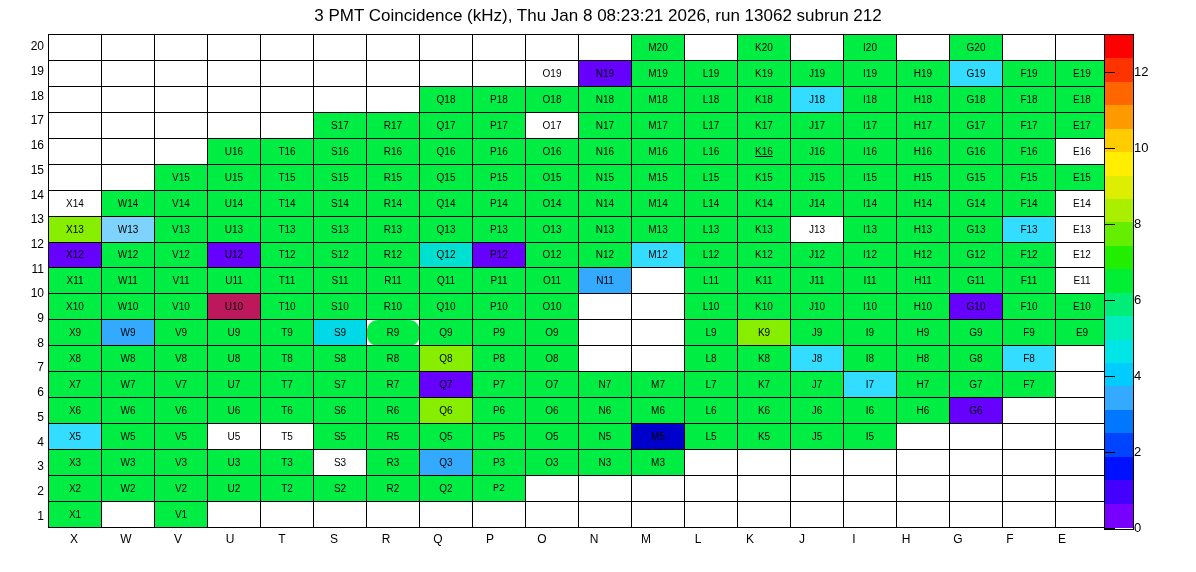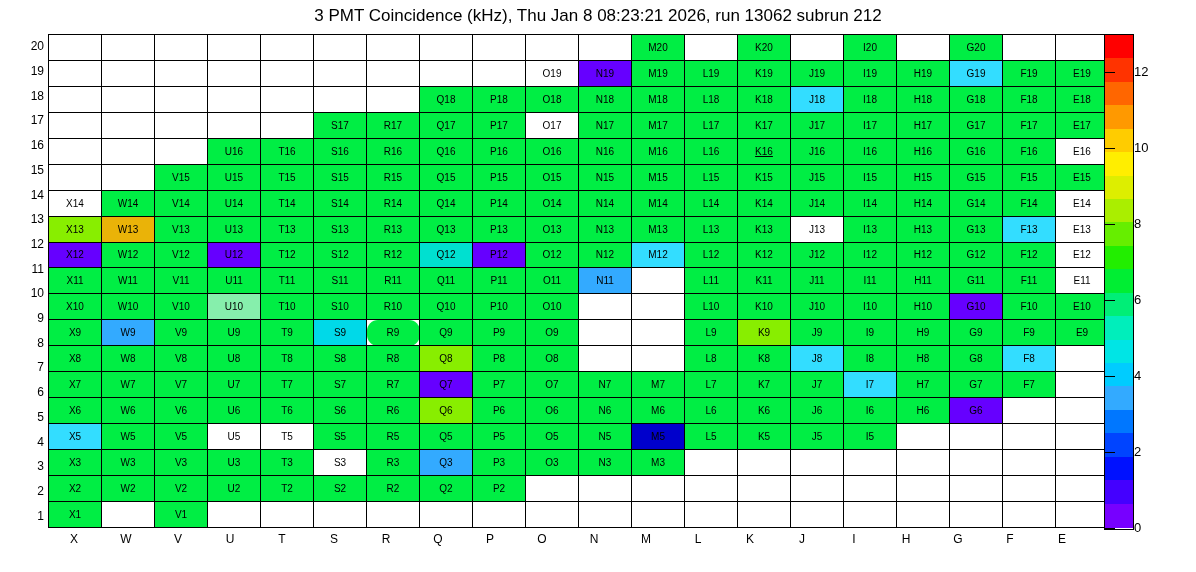--- a/index.html
+++ b/index.html
@@ -205,21 +205,21 @@
             <td style="background: rgb(0, 238, 68);">K14</td>
             <td style="background: rgb(0, 238, 68);">J14</td>
             <td style="background: rgb(0, 238, 68);">I14</td>
             <td style="background: rgb(0, 238, 68);">H14</td>
             <td style="background: rgb(0, 238, 68);">G14</td>
             <td style="background: rgb(0, 238, 68);">F14</td>
             <td style="background: rgb(255, 255, 255);">E14</td>
           </tr>
           <tr>
             <td style="background: rgb(136, 238, 0);">X13</td>
-            <td style="background: #eab308;">W13</td>
+            <td style="background: #7dd3fc;">W13</td>
             <td style="background: rgb(0, 238, 68);">V13</td>
             <td style="background: rgb(0, 238, 68);">U13</td>
             <td style="background: rgb(0, 238, 68);">T13</td>
             <td style="background: rgb(0, 238, 68);">S13</td>
             <td style="background: rgb(0, 238, 68);">R13</td>
             <td style="background: rgb(0, 238, 68);">Q13</td>
             <td style="background: rgb(0, 238, 68);">P13</td>
             <td style="background: rgb(0, 238, 68);">O13</td>
             <td style="background: rgb(0, 238, 68);">N13</td>
             <td style="background: rgb(0, 238, 68);">M13</td>
@@ -273,21 +273,21 @@
             <td style="background: rgb(0, 238, 68);">I11</td>
             <td style="background: rgb(0, 238, 68);">H11</td>
             <td style="background: rgb(0, 238, 68);">G11</td>
             <td style="background: rgb(0, 238, 68);">F11</td>
             <td style="background: rgb(255, 255, 255);">E11</td>
           </tr>
           <tr>
             <td style="background: rgb(0, 238, 68);">X10</td>
             <td style="background: rgb(0, 238, 68);">W10</td>
             <td style="background: rgb(0, 238, 68);">V10</td>
-            <td style="background: #86efac; margin-top: 15px;">U10</td>
+            <td style="background: #be185d; margin-top: 15px;">U10</td>
             <td style="background: rgb(0, 238, 68);">T10</td>
             <td style="background: rgb(0, 238, 68);">S10</td>
             <td style="background: rgb(0, 238, 68);">R10</td>
             <td style="background: rgb(0, 238, 68);">Q10</td>
             <td style="background: rgb(0, 238, 68);">P10</td>
             <td style="background: rgb(0, 238, 68);">O10</td>
             <td style="background: rgb(255, 255, 255);"></td>
             <td style="background: rgb(255, 255, 255);"></td>
             <td style="background: rgb(0, 238, 68);">L10</td>
             <td style="background: rgb(0, 238, 68);">K10</td>
@@ -432,21 +432,21 @@
           </tr>
           <tr>
             <td style="background: rgb(0, 238, 68);">X2</td>
             <td style="background: rgb(0, 238, 68);">W2</td>
             <td style="background: rgb(0, 238, 68);">V2</td>
             <td style="background: rgb(0, 238, 68);">U2</td>
             <td style="background: rgb(0, 238, 68);">T2</td>
             <td style="background: rgb(0, 238, 68);">S2</td>
             <td style="background: rgb(0, 238, 68);">R2</td>
             <td style="background: rgb(0, 238, 68);">Q2</td>
-            <td style="background: rgb(0, 238, 68);">P2</td>
+            <td style="background: rgb(0, 238, 68); font-family: Liberation Mono, monospace;">P2</td>
             <td style="background: rgb(255, 255, 255);"></td>
             <td style="background: rgb(255, 255, 255);"></td>
             <td style="background: rgb(255, 255, 255);"></td>
             <td style="background: rgb(255, 255, 255);"></td>
             <td style="background: rgb(255, 255, 255);"></td>
             <td style="background: rgb(255, 255, 255);"></td>
             <td style="background: rgb(255, 255, 255);"></td>
             <td style="background: rgb(255, 255, 255);"></td>
             <td style="background: rgb(255, 255, 255);"></td>
             <td style="background: rgb(255, 255, 255);"></td>

